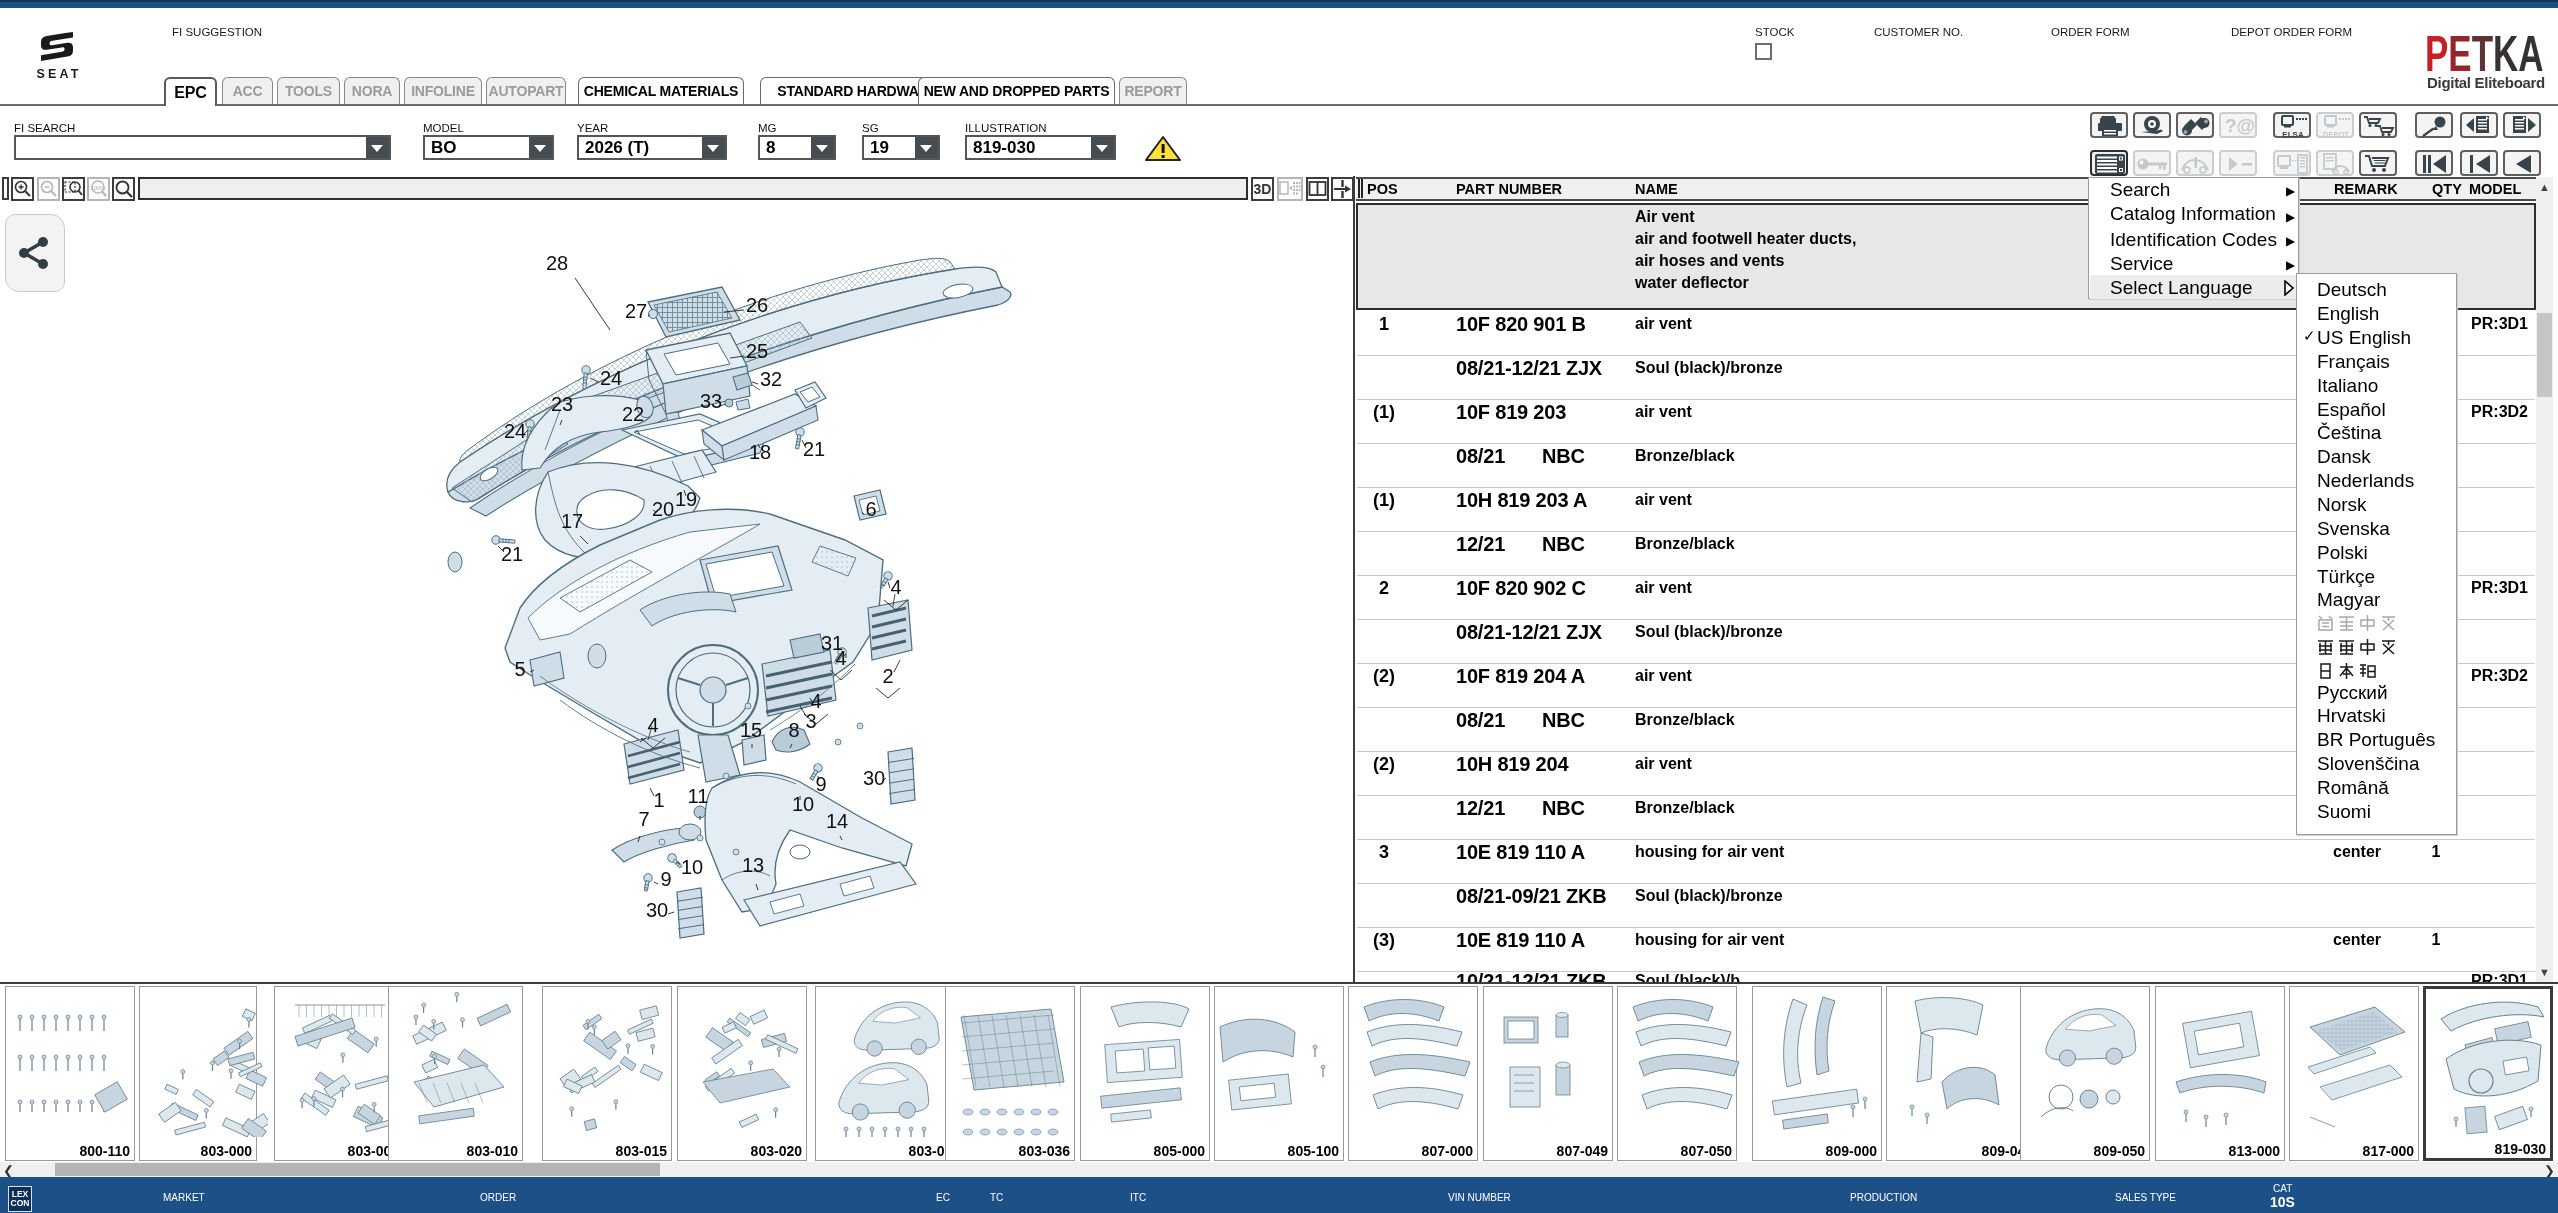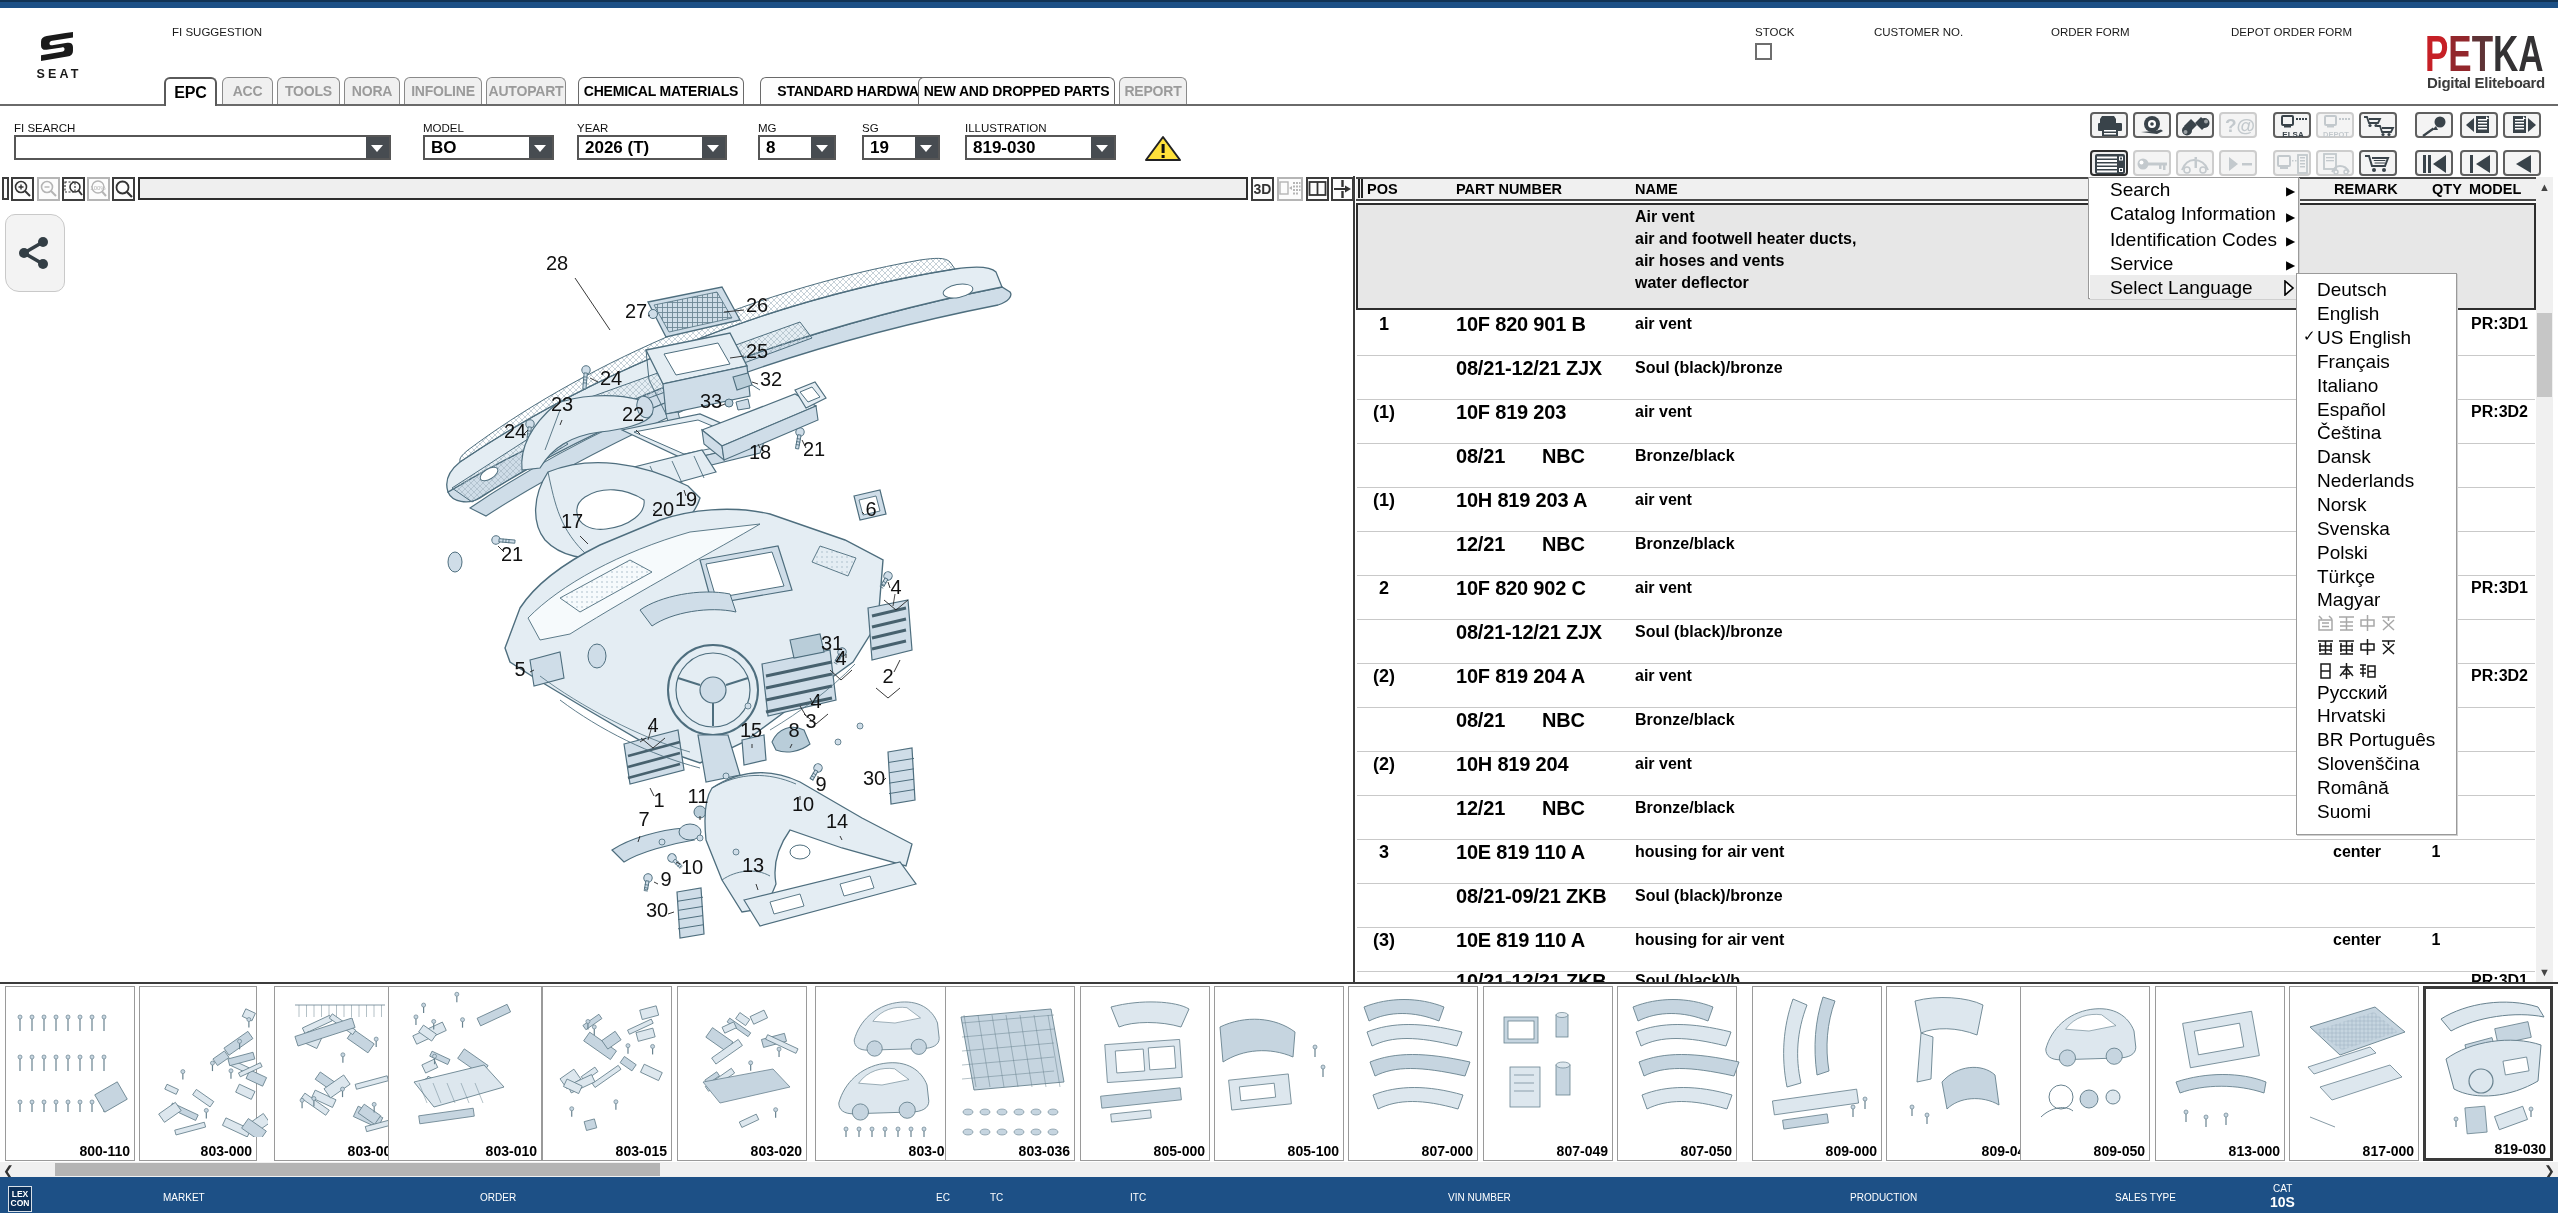--- a/index.html
+++ b/index.html
@@ -832,21 +832,21 @@
       <circle cx="38.88999869404786" cy="111.52863442186833" r="2" fill="#c6d5e0" stroke="#68828f" stroke-width="0.7"></circle>
       <path d="M38.88999869404786,113.52863442186833 v6" stroke="#68828f" stroke-width="1.2"></path>
       <circle cx="67.88258818810277" cy="67.79659695889642" r="2" fill="#c6d5e0" stroke="#68828f" stroke-width="0.7"></circle>
       <path d="M67.88258818810277,69.79659695889642 v6" stroke="#68828f" stroke-width="1.2"></path>
       <circle cx="27.07684617161835" cy="113.31539907381442" r="2" fill="#c6d5e0" stroke="#68828f" stroke-width="0.7"></circle>
       <path d="M27.07684617161835,115.31539907381442 v6" stroke="#68828f" stroke-width="1.2"></path>
       <circle cx="101.1844811937265" cy="52.08144744877827" r="2" fill="#c6d5e0" stroke="#68828f" stroke-width="0.7"></circle>
       <path d="M101.1844811937265,54.08144744877827 v6" stroke="#68828f" stroke-width="1.2"></path>
       <rect x="20" y="40" width="60" height="10" transform="rotate(-18 50.0 45.0)" fill="#c6d5e0" stroke="#68828f" stroke-width="0.8"></rect>
     </svg><div class="tlabel">803-005</div></div>
-<div class="thumb" style="left:388px;width:154px;"><svg width="128" height="150" viewBox="0 0 128 150">
+<div class="thumb" style="left:388px;width:135px;"><svg width="128" height="150" viewBox="0 0 128 150">
       <rect x="69.34052881161735" y="69.17869892607294" width="29.08464557357672" height="11.539602270216403" transform="rotate(35 83.88285159840571 74.94850006118114)" fill="#c6d5e0" stroke="#68828f" stroke-width="0.8"></rect>
       <rect x="24.204397349554718" y="41.56226543781054" width="32.64056120795953" height="9.191796425095394" transform="rotate(-25 40.52467795353448 46.15816365035823)" fill="#dde7ee" stroke="#68828f" stroke-width="0.8"></rect>
       <rect x="30.603653313638972" y="41.90690477821637" width="15.917747982875927" height="8.350086873887443" transform="rotate(35 38.562527305076934 46.0819482151601)" fill="#dde7ee" stroke="#68828f" stroke-width="0.8"></rect>
       <rect x="40.94913429764418" y="68.11837167794242" width="19.795625319388336" height="5.45660531022223" transform="rotate(25 50.846946957338346 70.84667433305353)" fill="#c6d5e0" stroke="#68828f" stroke-width="0.8"></rect>
       <rect x="34.12992013921091" y="74.71469914312046" width="13.330418041573676" height="8.939620163728932" transform="rotate(-25 40.79512915999775 79.18450922498492)" fill="#dde7ee" stroke="#68828f" stroke-width="0.8"></rect>
       <rect x="32.050304920486276" y="92.23372896865364" width="10.127515293858593" height="10.188749624221394" transform="rotate(-25 37.11406256741557 97.32810378076434)" fill="#dde7ee" stroke="#68828f" stroke-width="0.8"></rect>
       <rect x="88.30299017319695" y="23.93051677469265" width="33.07547173480201" height="8.313787750966485" transform="rotate(-25 104.84072604059796 28.08741065017589)" fill="#c6d5e0" stroke="#68828f" stroke-width="0.8"></rect>
       <rect x="35.80681880946588" y="91.85567743379022" width="14.725097054224783" height="11.720771127566199" transform="rotate(25 43.169367336578276 97.71606299757332)" fill="#dde7ee" stroke="#68828f" stroke-width="0.8"></rect>
       <circle cx="44.70795623689395" cy="34.45043503890119" r="2" fill="#c6d5e0" stroke="#68828f" stroke-width="0.7"></circle>
       <path d="M44.70795623689395,36.45043503890119 v6" stroke="#68828f" stroke-width="1.2"></path>

